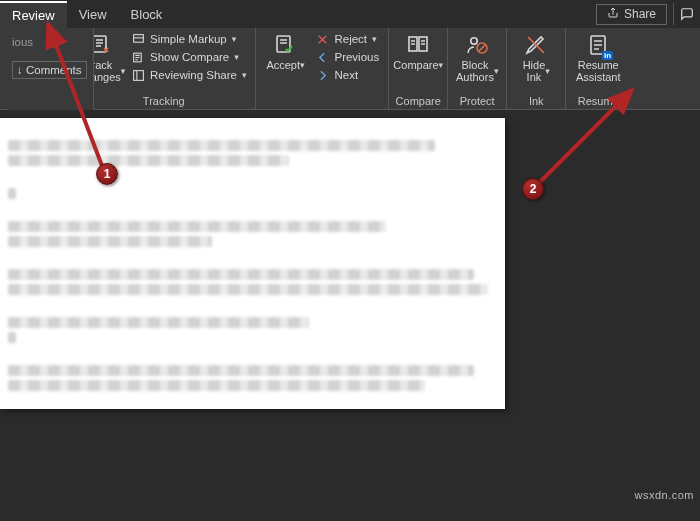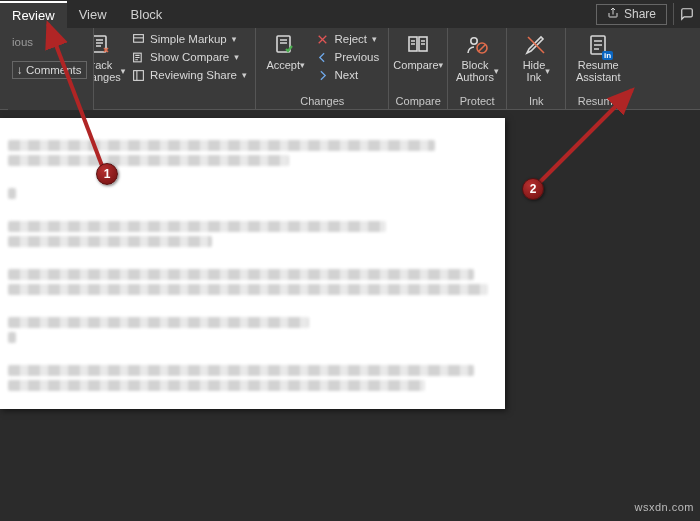--- a/index.html
+++ b/index.html
@@ -29,21 +29,21 @@
     .page { position:absolute; left:0; top:8px; width:505px; background:#fff; box-shadow: 2px 2px 6px rgba(0,0,0,0.5); padding:18px 12px 14px 8px; }
     .blurline { height:11px; margin:4px 0; background:
        repeating-linear-gradient(90deg,#d2d2d2 0 12px,#e9e9e9 12px 20px);
        filter: blur(1.6px); border-radius:2px;}
     .gap { height:14px; }
     .w55 { width:58%; } .w60{width:62%} .w75{width:78%} .w85{width:88%} .w95{width:96%} .w100{width:99%} .w40{width:42%} .w86{width:86%}
 
     .callout { position:absolute; width:22px; height:22px; border-radius:50%; background: radial-gradient(circle at 35% 30%, #b73030, #6d0f0f); color:#fff; font-size:12px; font-weight:600; display:flex; align-items:center; justify-content:center; box-shadow: 1px 1px 3px rgba(0,0,0,0.5); border:1px solid #551010;}
     svg.arrow { position:absolute; pointer-events:none; }
 
-    .watermark { position:absolute; right:6px; bottom:8px; color:#bbb; font-size:11px; letter-spacing:.5px; }
+    .watermark { position:absolute; right:6px; bottom:20px; color:#bbb; font-size:11px; letter-spacing:.5px; }
   </style>
 </head>
 <body>
 
 <div class="tabbar">
   <div class="tab active">Review</div>
   <div class="tab">View</div>
   <div class="tab">Block</div>
   <div class="share-btn">
     <span>
@@ -112,20 +112,21 @@
               <svg width="13" height="13" viewBox="0 0 24 24" fill="none" stroke="#d8d8d8" stroke-width="2">
                 <rect x="3" y="3" width="18" height="18"></rect>
                 <path d="M9 3v18"></path>
               </svg>
             </span>
           <span>Reviewing Share</span>
           <span class="chev">▾</span>
         </div>
       </div>
     </div>
+    <div class="group-label">Tracking</div>
   </div>
 
   <div class="group">
     <div class="group-body">
       <div class="vbtn">
         <span class="ico">
           <svg width="24" height="24" viewBox="0 0 24 24" fill="none" stroke="#d8d8d8" stroke-width="1.6">
               <rect x="4" y="3" width="13" height="16" rx="1"></rect>
               <path d="M7 7h7M7 10h7"></path>
               <path d="M13 16l2 2 4-5" stroke="#4caf50" stroke-width="2.2"></path>
@@ -157,21 +158,20 @@
         <div class="mini">
           <span class="sq">
               <svg width="13" height="13" viewBox="0 0 24 24" fill="none" stroke="#6fa8e8" stroke-width="2.4">
                 <path d="M9 4l8 8-8 8"></path>
               </svg>
             </span>
           <span>Next</span>
         </div>
       </div>
     </div>
-    <div class="group-label">Changes</div>
   </div>
 
   <div class="group">
     <div class="group-body">
       <div class="vbtn">
         <span class="ico">
           <svg width="24" height="24" viewBox="0 0 24 24" fill="none" stroke="#d8d8d8" stroke-width="1.6">
               <rect x="3" y="4" width="8" height="14"></rect>
               <rect x="13" y="4" width="8" height="14"></rect>
               <path d="M5 8h4M5 11h4M15 8h4M15 11h4"></path>

